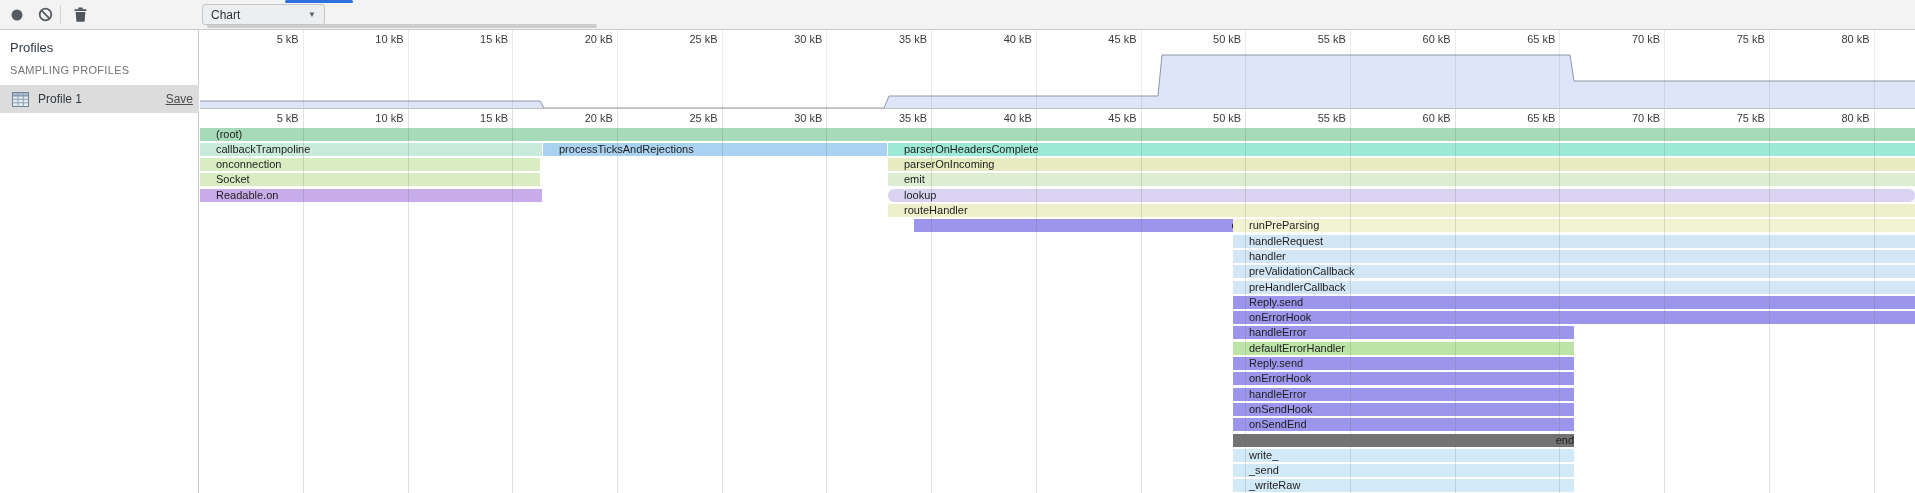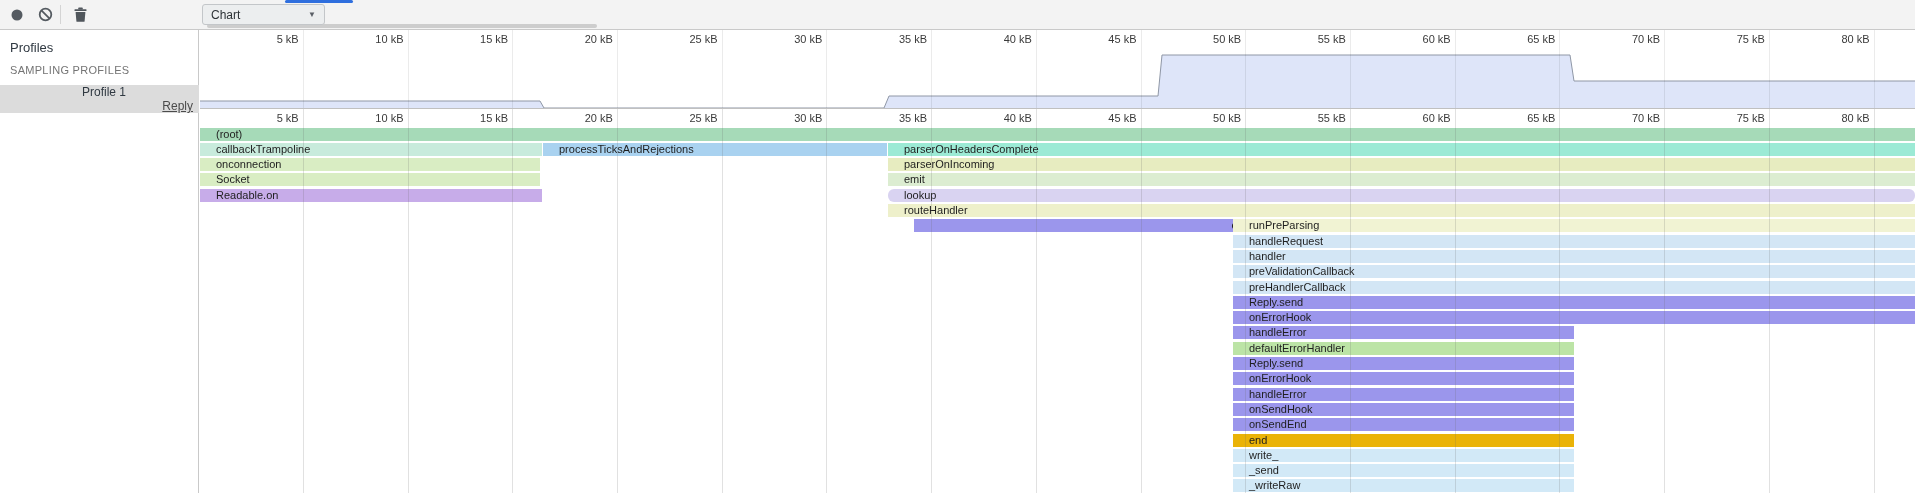--- a/index.html
+++ b/index.html
@@ -20,21 +20,21 @@
                 border:1px solid #c3c6c9;border-radius:3px;display:flex;align-items:center;
                 padding:0 8px;box-sizing:border-box;cursor:pointer;font-size:12px;color:#2d3236;}
   #chart-select .arrow{margin-left:auto;font-size:8px;color:#5a5f66;}
 
   
   #sidebar{position:absolute;left:0;top:30px;width:199px;height:463px;background:#fff;
            border-right:1px solid #c9c9c9;box-sizing:border-box;}
   #sidebar-title{position:absolute;left:10px;top:10px;font-size:13px;color:#303942;}
   #sidebar-section{position:absolute;left:10px;top:34px;font-size:11px;color:#747474;letter-spacing:.3px;}
   #profile-item{position:absolute;left:0;top:55px;width:199px;height:28px;background:#dcdcdc;
-                display:flex;align-items:center;cursor:pointer;flex-direction:column;}
+                display:flex;align-items:center;cursor:pointer;}
   #profile-item .p-icon{margin-left:12px;width:17px;height:15px;}
   #profile-item .p-label{margin-left:9px;font-size:12px;color:#303942;}
   #profile-item .p-save{margin-left:auto;margin-right:6px;font-size:12px;color:#4b4b4b;
                         text-decoration:underline;cursor:pointer;}
 
   
   #chart-pane{position:absolute;left:200px;top:30px;width:1715px;height:463px;background:#fff;}
   #overview{position:absolute;left:0;top:0;width:1715px;height:78px;border-bottom:1px solid #c0c0c0;}
   .ov-tick{position:absolute;top:0;width:1px;height:78px;background:rgba(0,0,0,0.08);}
   .ov-label,.fr-label{position:absolute;font-size:11px;color:#3a3a3a;white-space:nowrap;transform:translateX(-100%);padding-left:8px;}
@@ -87,21 +87,21 @@
     <div id="profile-item">
       <svg class="p-icon" viewBox="0 0 17 15">
         <rect x="0.5" y="0.5" width="16" height="14" fill="#e3ecf4" stroke="#708194"></rect>
         <rect x="0.5" y="0.5" width="16" height="3.4" fill="#a8bccd" stroke="#708194"></rect>
         <line x1="0.5" y1="7.3" x2="16.5" y2="7.3" stroke="#8fa1b2"></line>
         <line x1="0.5" y1="10.8" x2="16.5" y2="10.8" stroke="#8fa1b2"></line>
         <line x1="6" y1="0.5" x2="6" y2="14.5" stroke="#8fa1b2"></line>
         <line x1="11.3" y1="0.5" x2="11.3" y2="14.5" stroke="#8fa1b2"></line>
       </svg>
       <span class="p-label">Profile 1</span>
-      <span class="p-save">Reply</span>
+      <span class="p-save">Save</span>
     </div>
   </div>
 
   <div id="chart-pane">
     <div id="overview">
       <svg id="overview-svg" width="1715" height="78">
         <polygon id="ov-fill" points="0,71 340,71 344,78 684,78 689,66 958,66 962,25 1370,25 1374,51 1715,51 1715,78 0,78" fill="#dee5f9"></polygon>
         <polyline id="ov-stroke" fill="none" stroke-width="1" points="0,71 340,71 344,78 684,78 689,66 958,66 962,25 1370,25 1374,51 1715,51" stroke="#8f97a6"></polyline>
       </svg>
       <div id="ov-ticks">
@@ -218,21 +218,21 @@
         <div class="flame-row" style="top: 260.6px; height: 13px;">
           <div class="flame-bar" style="left: 1033px; width: 341px; background: rgb(155, 150, 236);">handleError</div>
         </div>
         <div class="flame-row" style="top: 275.9px; height: 13px;">
           <div class="flame-bar" style="left: 1033px; width: 341px; background: rgb(155, 150, 236);">onSendHook</div>
         </div>
         <div class="flame-row" style="top: 291.2px; height: 13px;">
           <div class="flame-bar" style="left: 1033px; width: 341px; background: rgb(155, 150, 236);">onSendEnd</div>
         </div>
         <div class="flame-row" style="top: 306.5px; height: 13px;">
-          <div class="flame-bar" style="left: 1033px; width: 341px; background: #eab308;">end</div>
+          <div class="flame-bar" style="left: 1033px; width: 341px; background: #737373; text-align: right;">end</div>
         </div>
         <div class="flame-row" style="top: 321.8px; height: 13px;">
           <div class="flame-bar" style="left: 1033px; width: 341px; background: rgb(210, 233, 247);">write_</div>
         </div>
         <div class="flame-row" style="top: 337.1px; height: 13px;">
           <div class="flame-bar" style="left: 1033px; width: 341px; background: rgb(210, 233, 247);">_send</div>
         </div>
         <div class="flame-row" style="top: 352.4px; height: 13px;">
           <div class="flame-bar" style="left: 1033px; width: 341px; background: rgb(210, 233, 247);">_writeRaw</div>
         </div>

